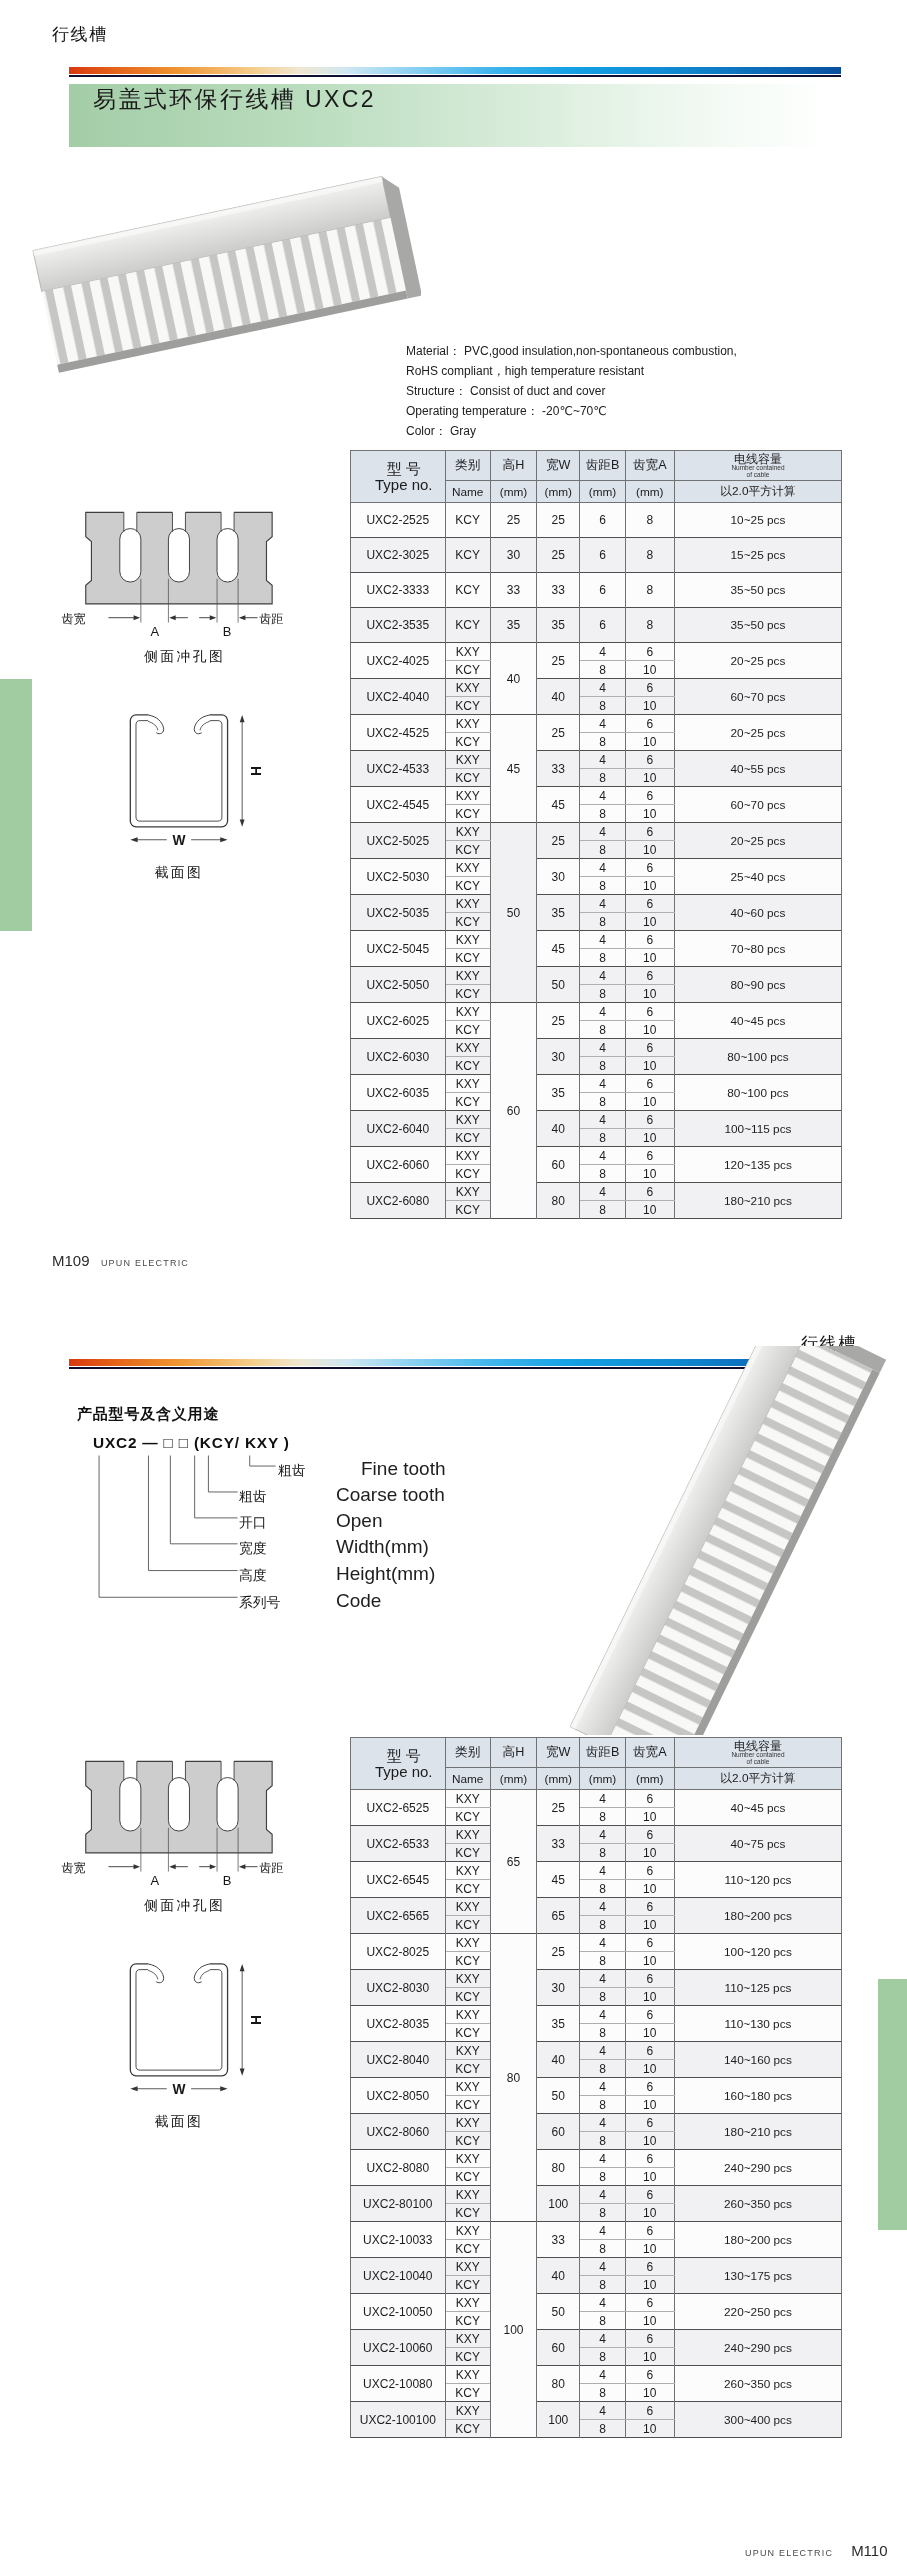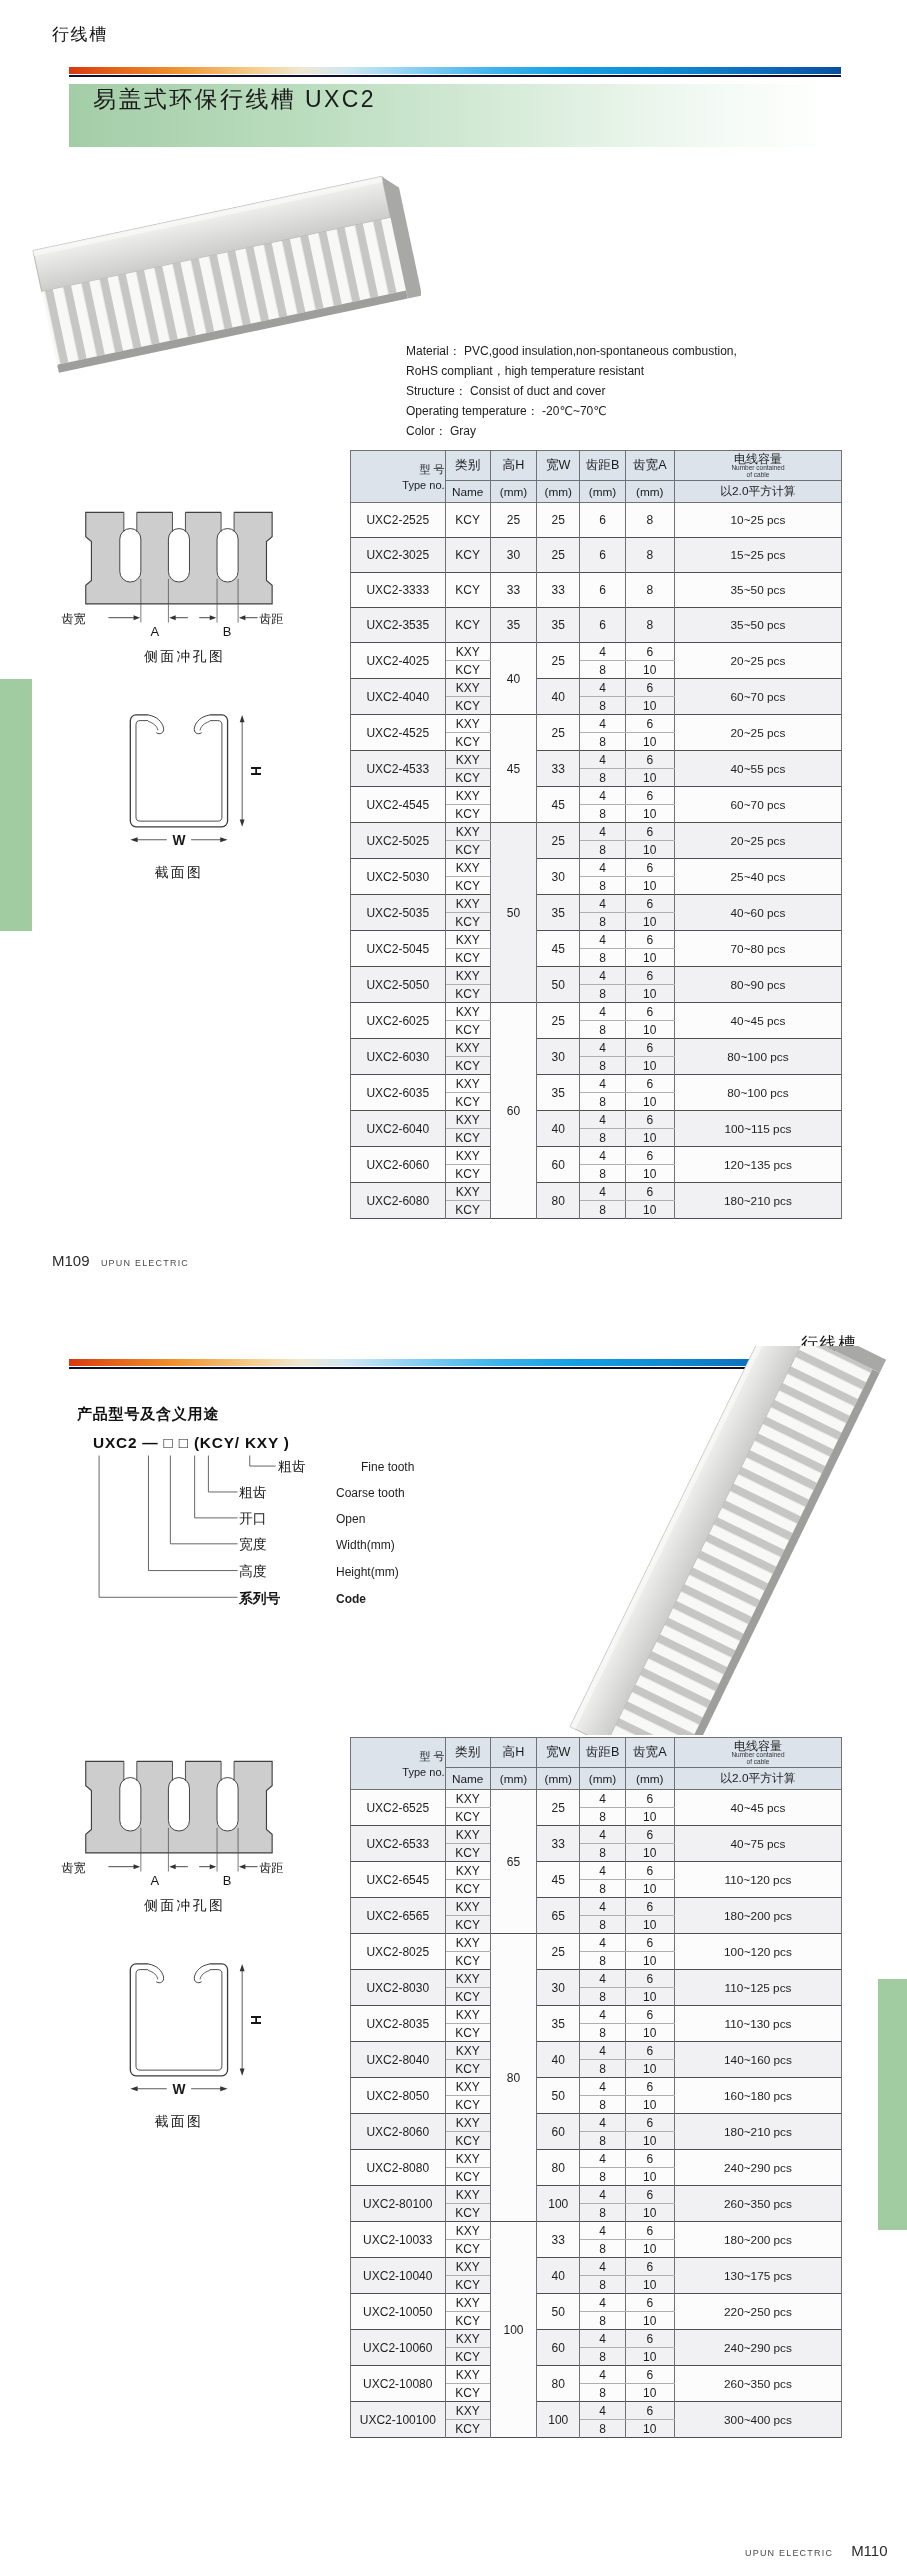--- a/index.html
+++ b/index.html
@@ -36,38 +36,38 @@
   
   .spec-table{border-collapse:collapse;table-layout:fixed;width:492px;border:1.6px solid #4e4f51;
     font-family:"Liberation Sans","DejaVu Sans",sans-serif;}
   .spec-table th,.spec-table td{padding:0;text-align:center;vertical-align:middle;}
   .spec-table td{border-left:0.8px solid #707173;border-right:0.8px solid #707173;
     font-size:12px;color:#1d1d1f;}
   .spec-table thead th{border:0.8px solid #707173;background:#dce3eb;font-weight:normal;
     font-size:12.6px;color:#1c1c1e;}
   .spec-table thead tr.h1 th{height:29px;}
   .spec-table thead tr.h2 th{height:21px;font-size:11.8px;}
-  .spec-table th.c-model{text-align:right;padding-left:12px;font-size:11px;line-height:16px;}
+  .spec-table th.c-model{text-align:center;padding-left:12px;font-size:15px;line-height:16px;}
   .spec-table th.c-cap .cap-main{font-size:12px;line-height:12px;margin-top:0.8px;}
   .spec-table th.c-cap .cap-sub{font-size:6.5px;line-height:6.9px;color:#333;}
   .spec-table tbody td{height:17px;line-height:12px;}
   .spec-table tbody tr.first td{border-top:1.2px solid #4e4f51;}
   .spec-table tbody tr.single td{height:34px;}
   .spec-table tbody td.subline{border-bottom:0.8px solid #aeafb1;}
   .spec-table tbody tr.shade td{background:#f1f1f3;}
   .spec-table tbody tr.plain td{background:#fcfcfd;}
   .spec-table tbody td.cap-cell{font-size:11.8px;}
 
   
   .sec-title{font-size:15px;font-weight:bold;color:#111;letter-spacing:0.8px;}
   .formula{font-size:15.4px;font-weight:bold;letter-spacing:0.8px;color:#101010;}
   .code-row{display:flex;align-items:baseline;gap:47px;}
   .code-row .cn{font-size:13.8px;color:#151515;width:50px;}
   .code-row.r0 .cn{width:36px;}
-  .code-row .en{font-size:12px;color:#1e1e1e;}
+  .code-row .en{font-size:19px;color:#1e1e1e;}
 
   svg text{font-family:"Liberation Sans","DejaVu Sans",sans-serif;}
 </style>
 </head>
 <body>
 
 <div id="root">
 
   <div class="abs page-tab" style="left:28px;top:23px;">行线槽</div>
   <div class="abs gbar" style="left:69px;top:67px;"></div>
@@ -469,21 +469,21 @@
     <span class="en">Open</span>
   </div>
   <div class="abs code-row" style="left:239px;top:1536px;">
     <span class="cn">宽度</span>
     <span class="en">Width(mm)</span>
   </div>
   <div class="abs code-row" style="left:239px;top:1563px;">
     <span class="cn">高度</span>
     <span class="en">Height(mm)</span>
   </div>
-  <div class="abs code-row" style="left:239px;top:1590px;font-weight:bold;">
+  <div class="abs code-row" style="left:239px;top:1590px;">
     <span class="cn">系列号</span>
     <span class="en">Code</span>
   </div>
 
   <svg class="abs" style="left:503px;top:1346px;" width="406" height="389" viewBox="0 0 500 480">
     <g transform="rotate(-64 250 240)">
       <rect x="-30" y="190" width="560" height="50" fill="url(#covg)" stroke="#b0b0ae"></rect>
       <rect x="-30" y="240" width="560" height="92" fill="url(#fins1)"></rect>
       <rect x="-30" y="332" width="560" height="10" fill="#9e9e9c"></rect>
       <polygon points="530,190 548,208 548,342 530,342" fill="#a8a8a6"></polygon>

